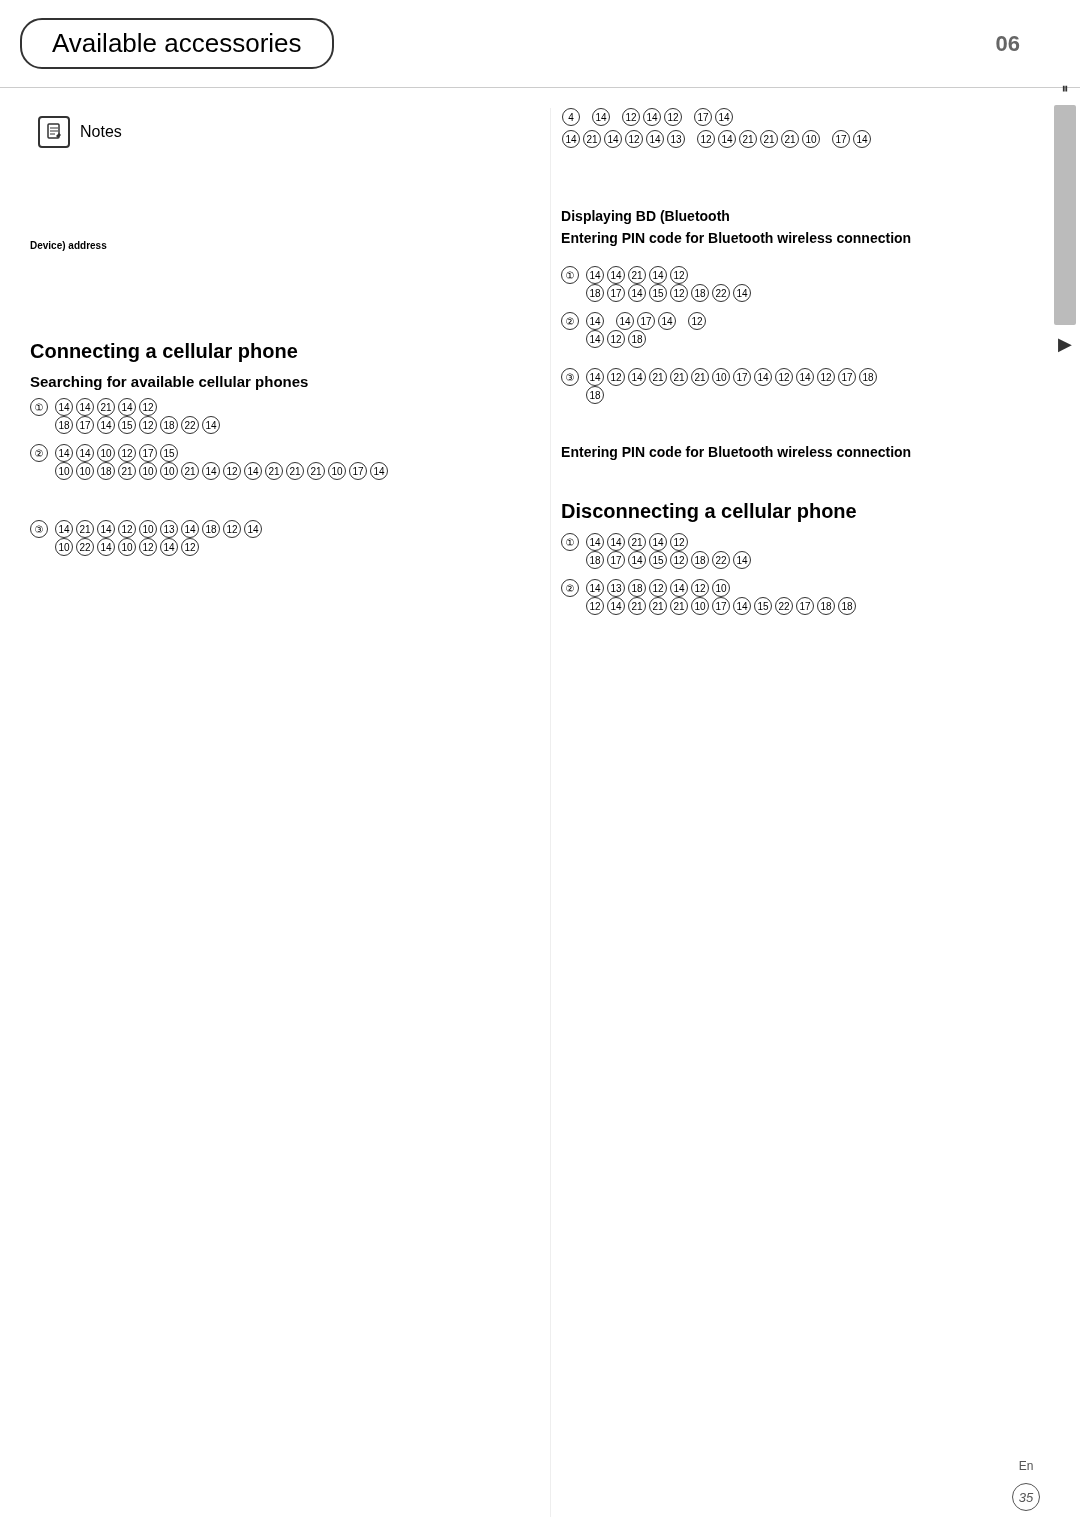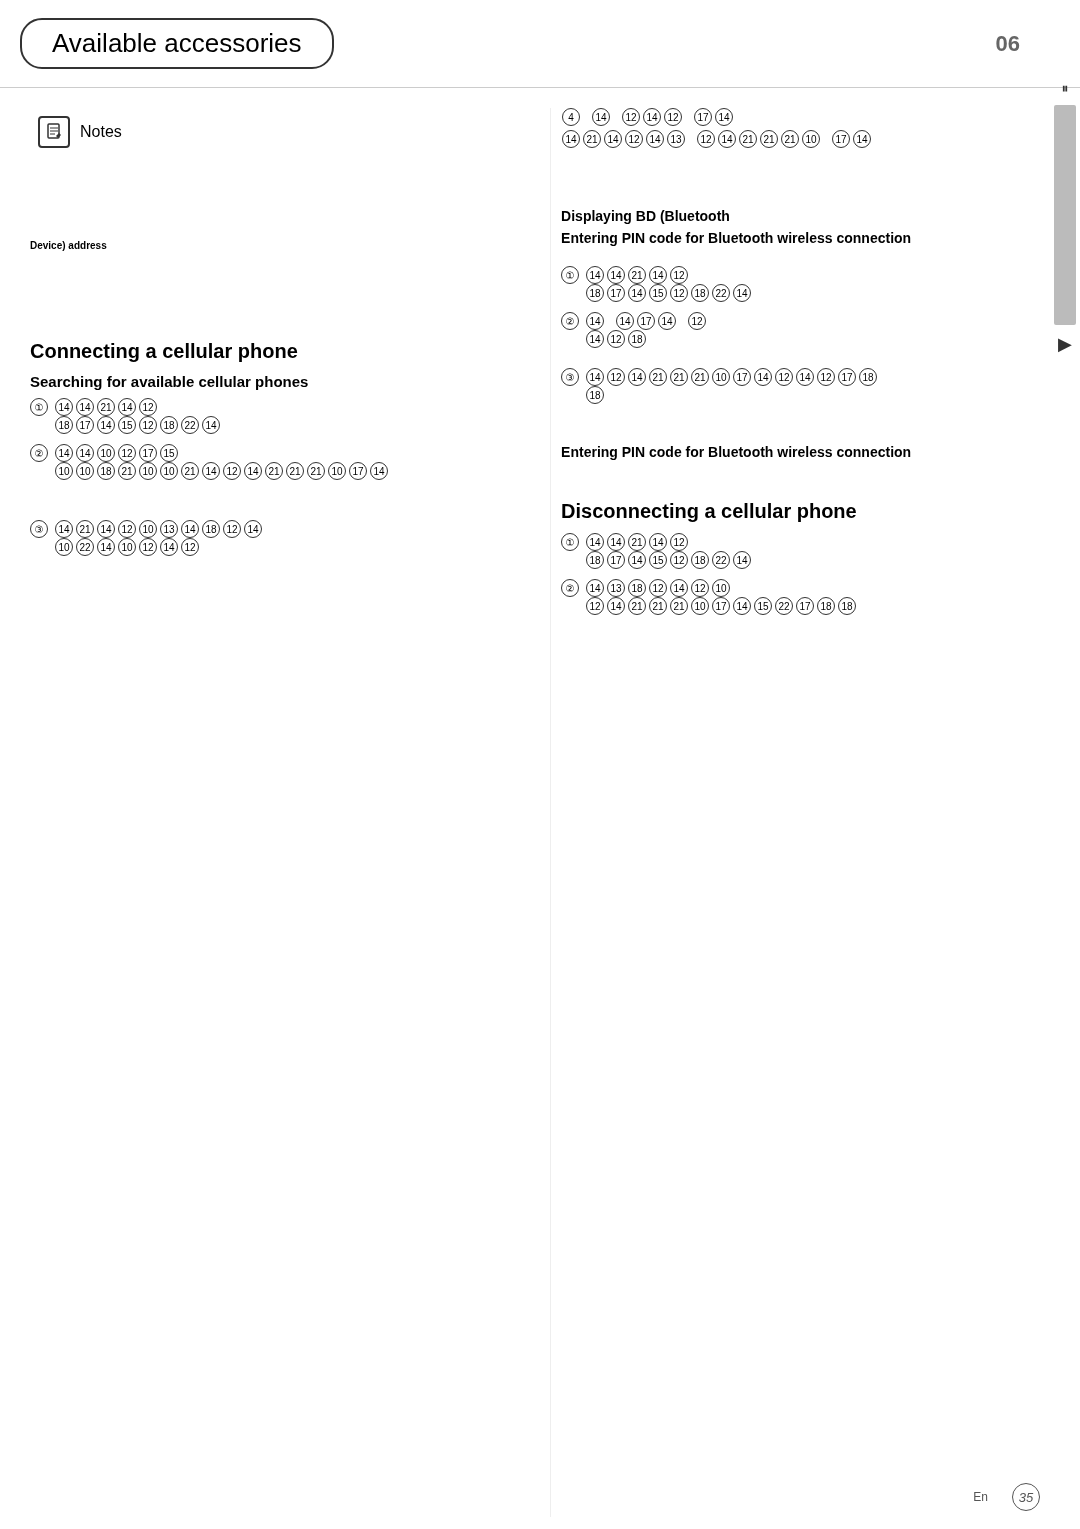--- a/index.html
+++ b/index.html
@@ -199,21 +199,22 @@
       position: absolute;
       bottom: 18px;
       right: 40px;
       font-size: 13px;
       color: #555;
     }
 
     .footer-box {
       display: inline-flex;
       align-items: center;
-      gap: 24px;
+      gap: 10px;
+      flex-direction: column;
     }
 
     .footer-en {
       font-size: 12px;
     }
 
     .footer-num {
       border: 1px solid #555;
       border-radius: 50%;
       width: 28px;

